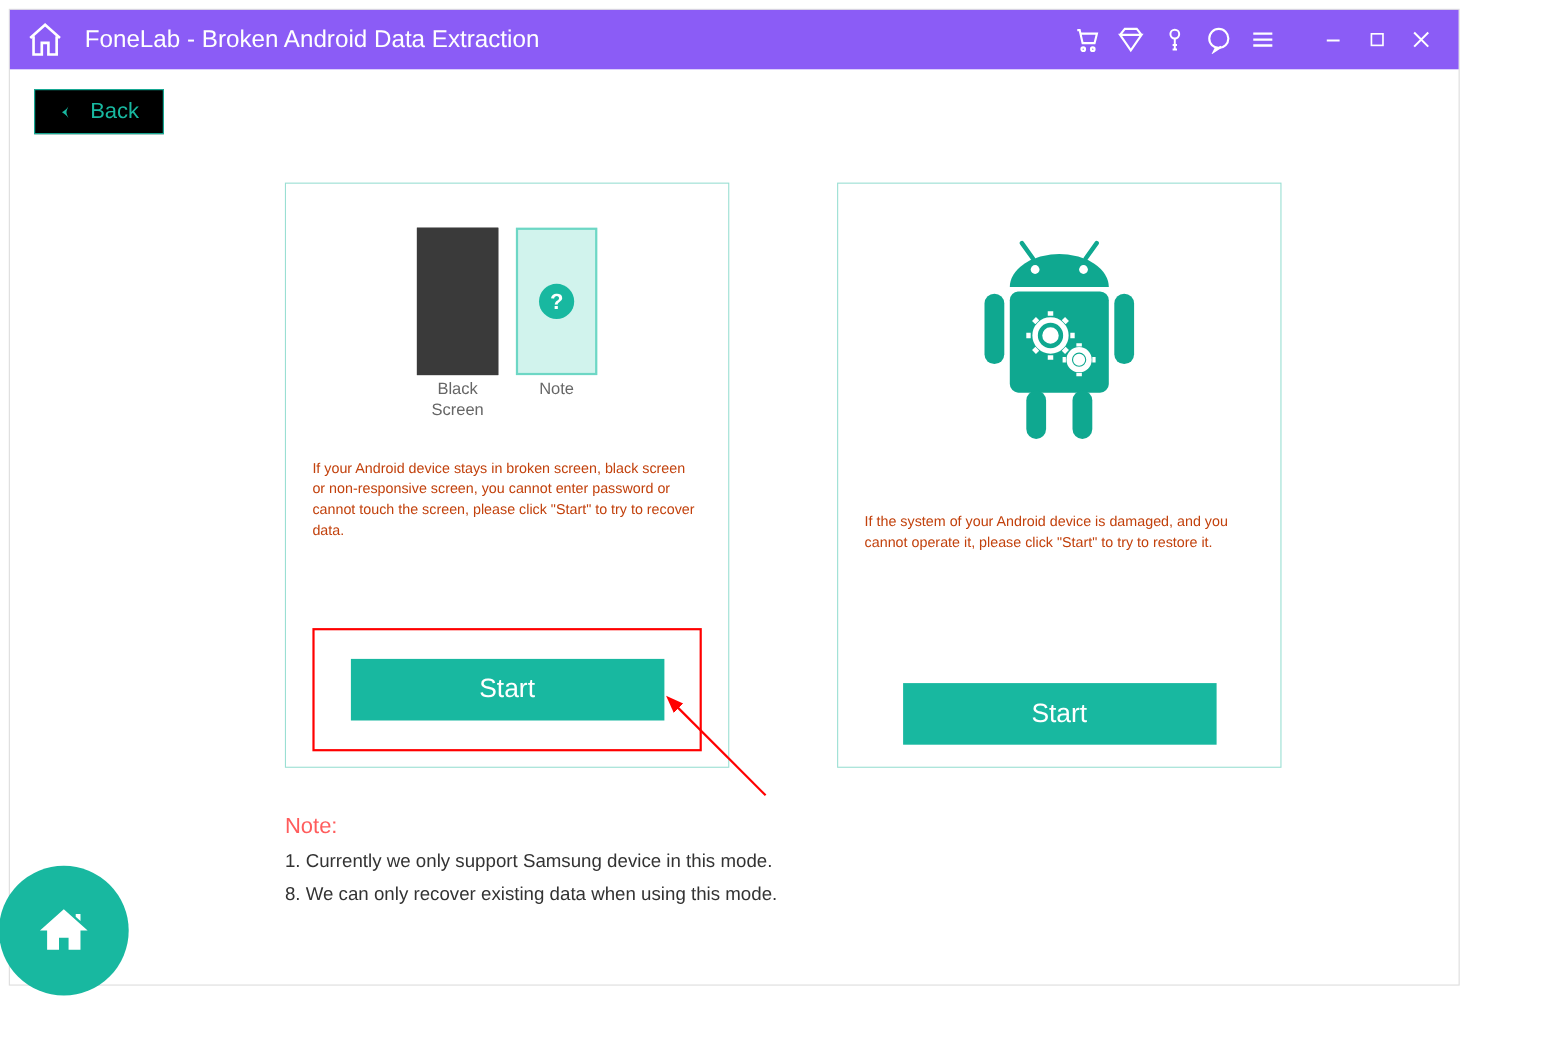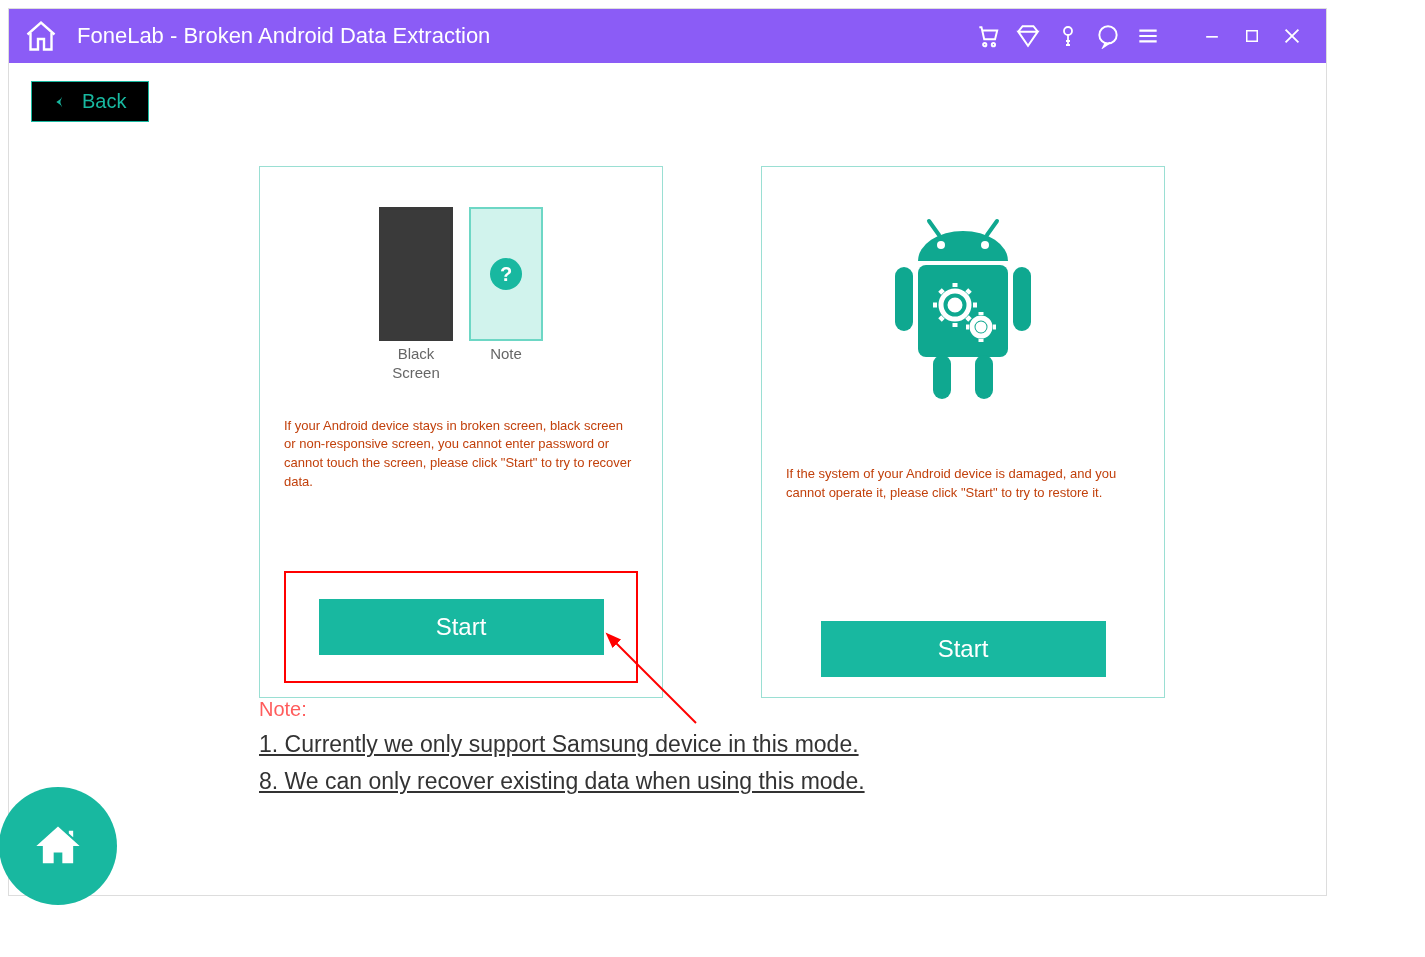--- a/index.html
+++ b/index.html
@@ -21,23 +21,23 @@
 .icon-box { width: 74px; height: 134px; border: 2px solid #6dd7c5; background: #d1f3ed; display:flex; align-items:center; justify-content:center; }
 .icon-box.black { background: #3a3a3a; border-color: #3a3a3a; }
 .icon-lbl { color: #666; font-size: 15px; text-align: center; margin-top: 4px; line-height: 1.25; }
 .panel-text { color: #c2410c; font-size: 13px; line-height: 1.45; margin-top: 34px; }
 .panel2 .panel-text { text-align: left; margin-top: 42px; }
 .start-btn { background: #18b8a0; color: #fff; border: none; font-size: 24px; height: 56px; width: 285px; cursor:pointer; display:block; margin: 8px auto; }
 .highlight-box { border: 2px solid #ff0000; position: absolute; left: 24px; right: 24px; bottom: 14px; height: 112px; display:flex; align-items:center; justify-content:center; }
 .panel2 .start-btn { margin-top: 118px; }
 .android-svg { display:block; margin: 0 auto; }
 .arrow { position: absolute; left: 587px; top: 614px; pointer-events: none; }
-.note-section { margin-left: 228px; }
+.note-section { margin-left: 228px; margin-top: 42px; }
 .note-heading { color: #ff5c5c; font-size: 20px; margin-bottom: 6px; }
-.note-line { color: #333; font-size: 23px; margin-top: 10px; text-decoration: underline; }
+.note-line { color: #333; font-size: 17px; margin-top: 10px; }
 .float-home { position: absolute; left: -10px; bottom: -10px; width: 118px; height: 118px; border-radius: 50%; background: #18b8a0; display:flex; align-items:center; justify-content:center; cursor:pointer; }
 </style>
 </head>
 <body>
 
 <div class="window">
   <div class="titlebar">
     <div class="home-ico">
       <svg viewBox="0 0 24 24" width="36" height="36" fill="none" stroke="#fff" stroke-width="1.6">
         <path d="M3 11 L12 3 L21 11"></path>

